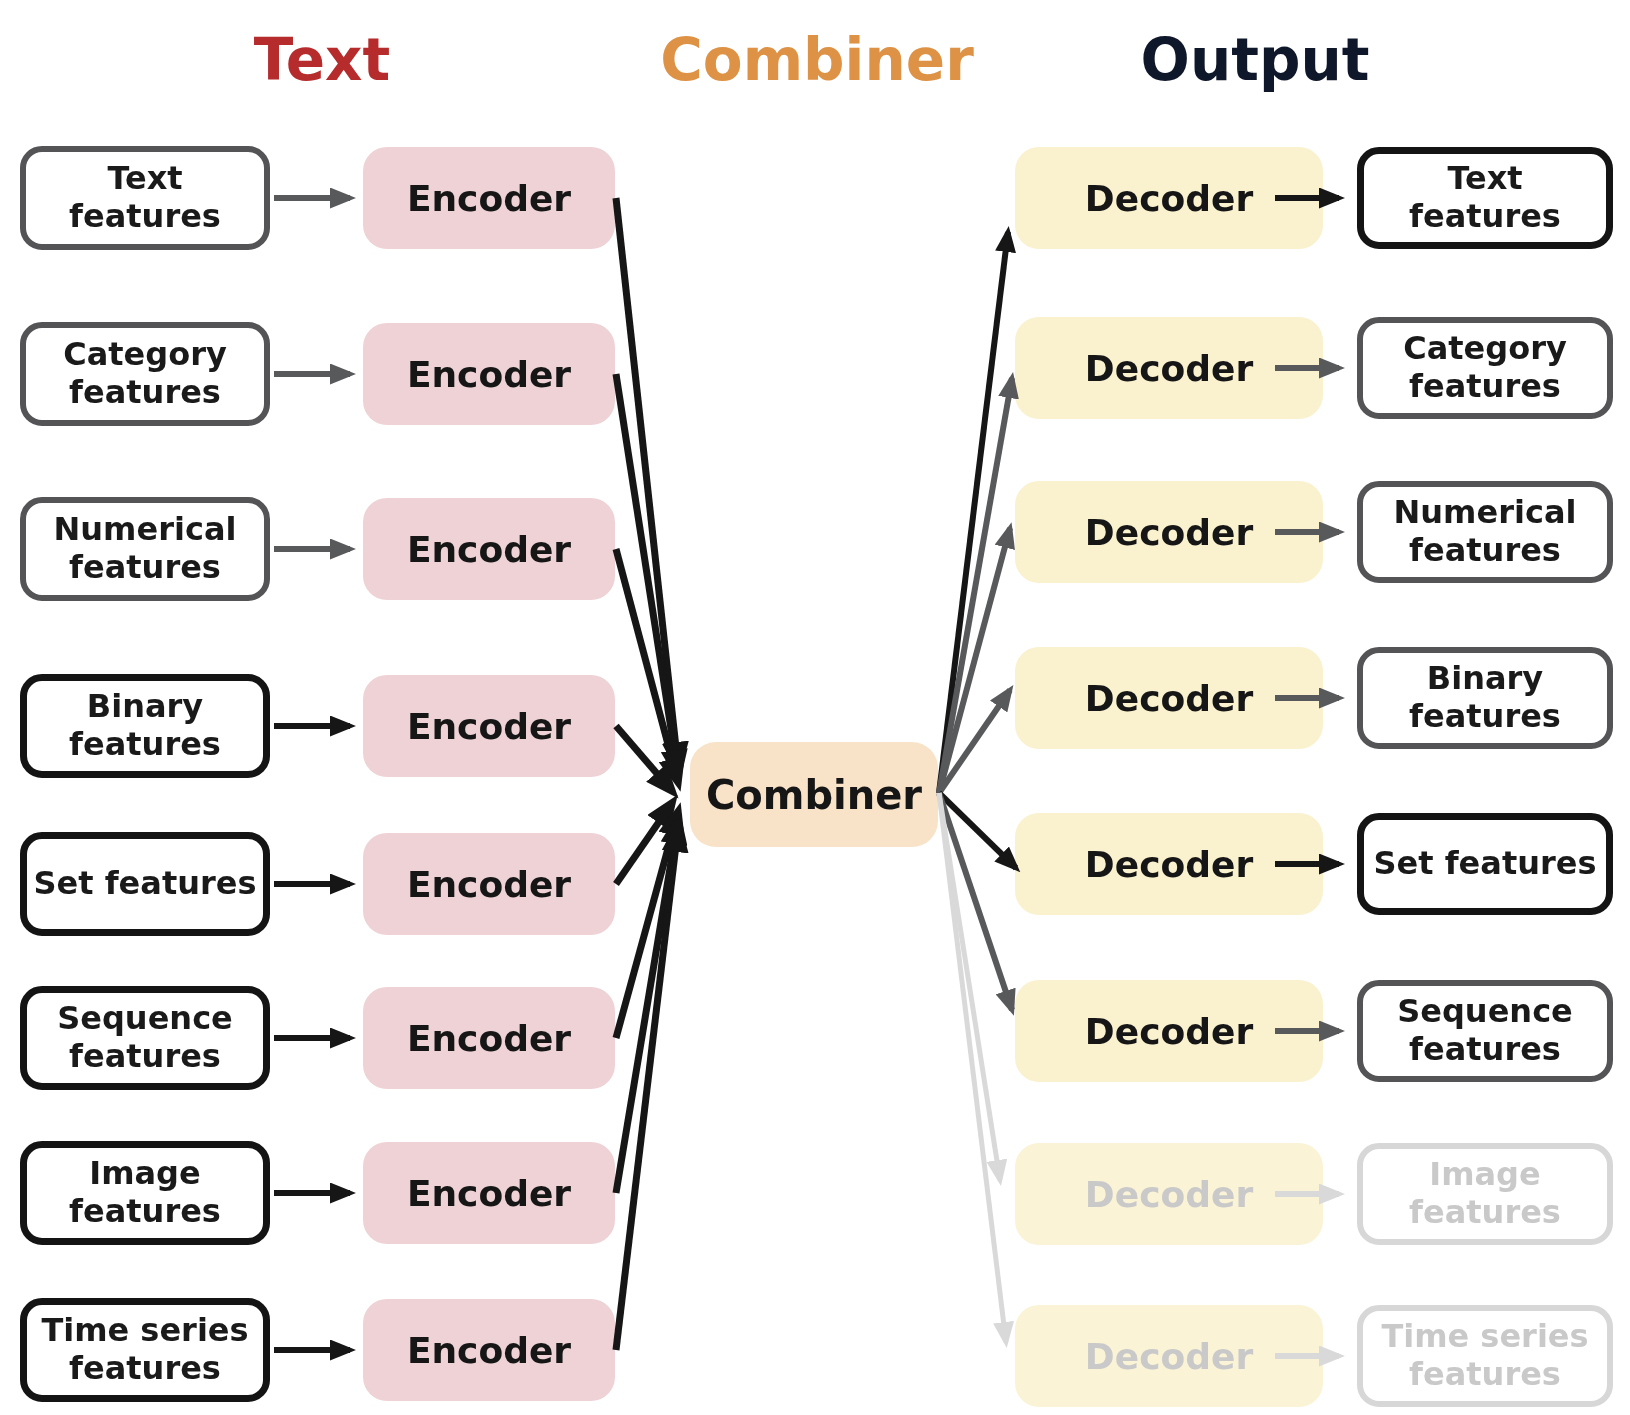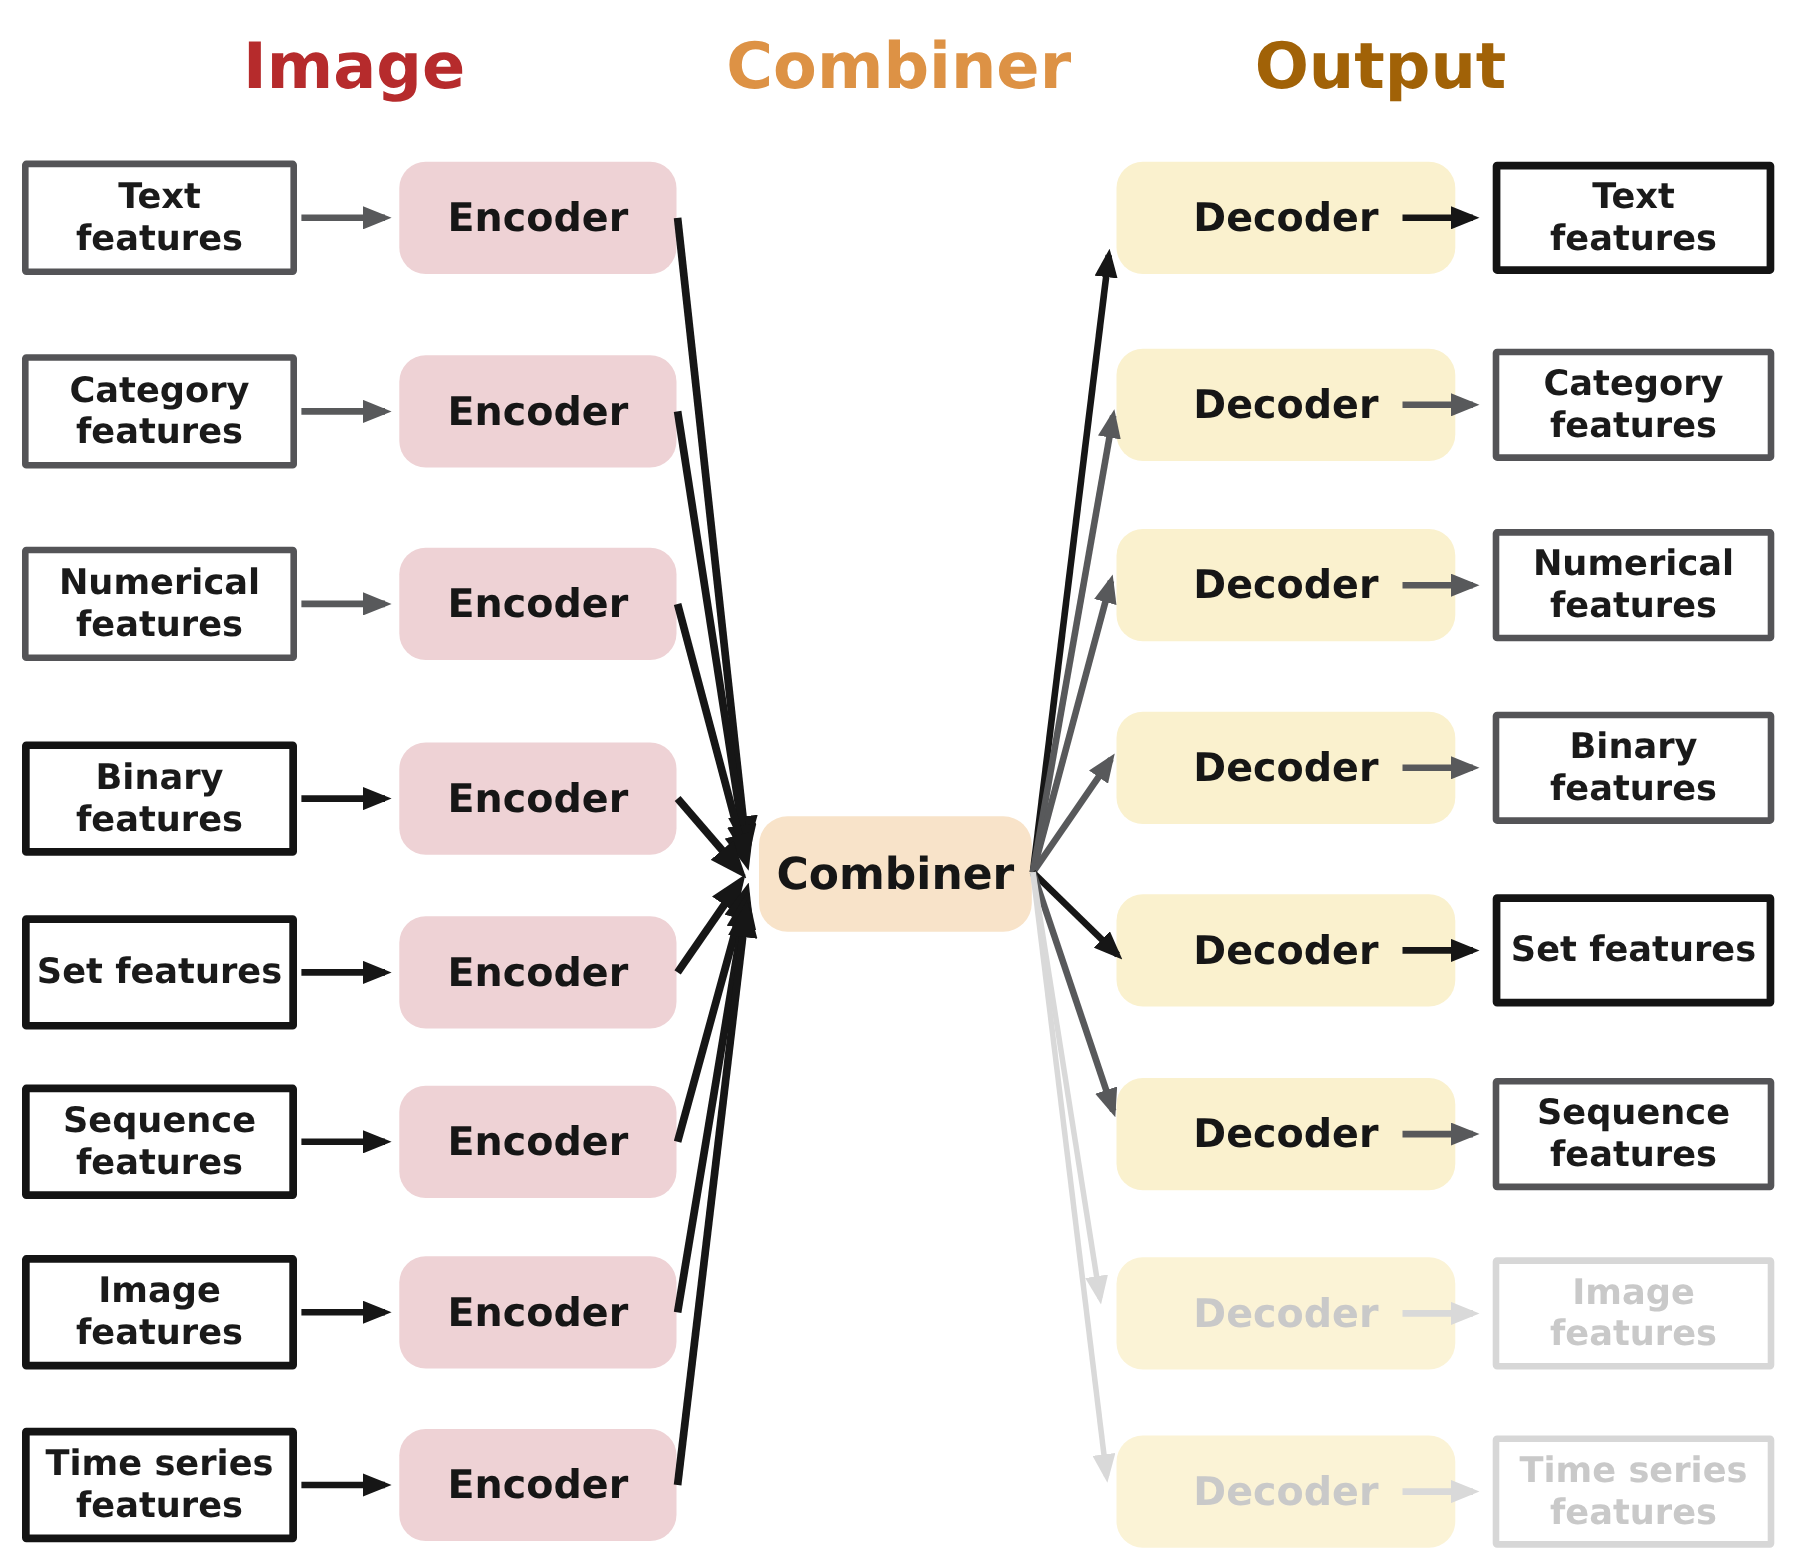--- a/index.html
+++ b/index.html
@@ -6,25 +6,25 @@
   .canvas{
     position:relative;width:1630px;height:1415px;background:#ffffff;overflow:hidden;
     font-family:"DejaVu Sans","Liberation Sans",sans-serif;
   }
   .hdr{
     position:absolute;top:26px;transform:translateX(-50%);
     font-size:58px;font-weight:bold;letter-spacing:0px;white-space:nowrap;
   }
   .hdr-input{color:#b62b2c;}
   .hdr-combiner{color:#dd9245;}
-  .hdr-output{color:#a16207;}
+  .hdr-output{color:#0f172a;}
 
   .fbox{
     position:absolute;box-sizing:border-box;width:250px;height:104px;
-    background:#ffffff;border-radius:4px;display:flex;align-items:center;justify-content:center;
+    background:#ffffff;border-radius:22px;display:flex;align-items:center;justify-content:center;
     text-align:center;font-weight:bold;font-size:32px;line-height:1.18;color:#1a1a1a;
     padding:0 4px;
   }
   .fbox.out{width:256px;height:102px;}
   .tone-gray{border:6px solid #545457;}
   .tone-black{border:7px solid #141414;}
   .tone-faded{border:6px solid #d7d7d7;color:#c9c9c9;}
 
   .ebox{
     position:absolute;box-sizing:border-box;width:252px;height:102px;
@@ -101,21 +101,21 @@
     <line class="ln-gray" x1="1275" y1="532" x2="1339" y2="532" stroke-width="6" marker-end="url(#m-gray)"></line>
     <line class="ln-gray" x1="1275" y1="698" x2="1339" y2="698" stroke-width="6" marker-end="url(#m-gray)"></line>
     <line class="ln-black" x1="1275" y1="864" x2="1339" y2="864" stroke-width="6" marker-end="url(#m-black)"></line>
     <line class="ln-gray" x1="1275" y1="1031" x2="1339" y2="1031" stroke-width="6" marker-end="url(#m-gray)"></line>
     <line class="ln-faded" x1="1275" y1="1194" x2="1339" y2="1194" stroke-width="6" marker-end="url(#m-faded)"></line>
     <line class="ln-faded" x1="1275" y1="1356" x2="1339" y2="1356" stroke-width="6" marker-end="url(#m-faded)"></line>
   </svg>
 
   <div class="boxlayer">
 
-    <div class="hdr hdr-input" style="left:322px;">Image</div>
+    <div class="hdr hdr-input" style="left:322px;">Text</div>
     <div class="hdr hdr-combiner" style="left:817px;">Combiner</div>
     <div class="hdr hdr-output" style="left:1255px;">Output</div>
 
     <div class="fbox tone-gray" style="left:20px;top:146px;">Text features</div>
     <div class="fbox tone-gray" style="left:20px;top:322px;">Category features</div>
     <div class="fbox tone-gray" style="left:20px;top:497px;">Numerical features</div>
     <div class="fbox tone-black" style="left:20px;top:674px;">Binary features</div>
     <div class="fbox tone-black" style="left:20px;top:832px;">Set features</div>
     <div class="fbox tone-black" style="left:20px;top:986px;">Sequence features</div>
     <div class="fbox tone-black" style="left:20px;top:1141px;">Image features</div>

